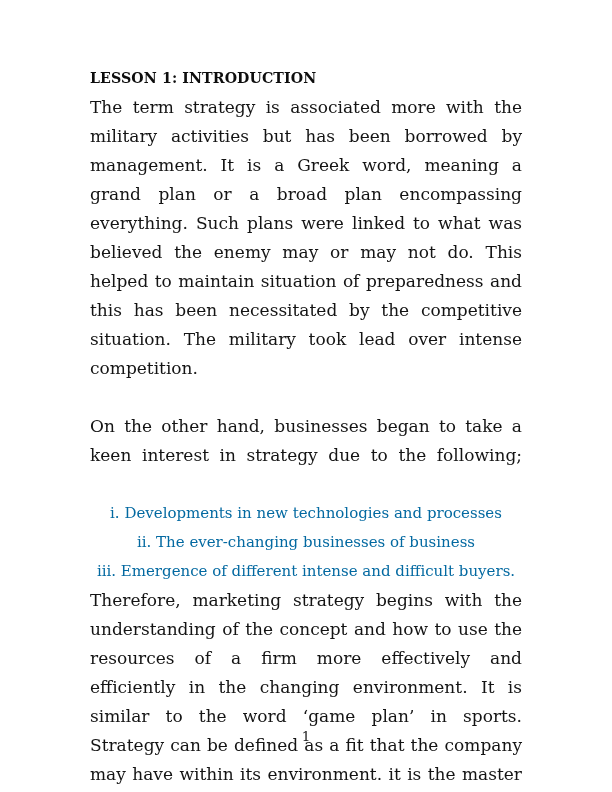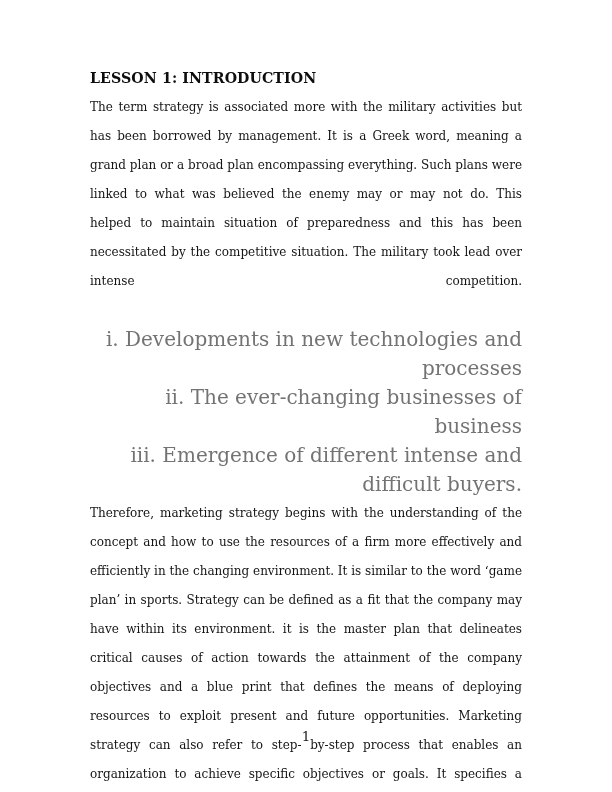--- a/index.html
+++ b/index.html
@@ -36,21 +36,21 @@
     font-size: 14.2px;
     font-weight: bold;
     line-height: 29px;
     margin: 0;
     text-align: left;
     letter-spacing: 0.1px;
     color: #0d0d0d;
   }
 
   .doc-para {
-    font-size: 12px;
+    font-size: 17px;
     line-height: 29px;
     margin: 0;
     text-align: justify;
     text-justify: inter-word;
     color: #141414;
     hyphens: none;
   }
 
   
   .doc-para::after {
@@ -59,25 +59,25 @@
     width: 100%;
   }
 
   .doc-list {
     margin: 0;
     padding: 0;
     list-style: none;
   }
 
   .doc-list-item {
-    font-size: 20px;
+    font-size: 15px;
     line-height: 29px;
     margin: 0;
-    text-align: right;
-    color: #737373;
+    text-align: center;
+    color: #0369a1;
   }
 
   #page-number {
     position: absolute;
     left: 0;
     top: 726px;
     width: 612px;
     text-align: center;
     font-size: 13.5px;
     line-height: 20px;
@@ -88,20 +88,21 @@
 <body>
 
 <div id="page">
 
   <div id="text-block">
 
     <h1 class="doc-heading">LESSON 1: INTRODUCTION</h1>
 
     <p class="doc-para">The term strategy is associated more with the military activities but has been borrowed by management. It is a Greek word, meaning a grand plan or a broad plan encompassing everything. Such plans were linked to what was believed the enemy may or may not do. This helped to maintain situation of preparedness and this has been necessitated by the competitive situation. The military took lead over intense competition.</p>
 
+    <p class="doc-para">On the other hand, businesses began to take a keen interest in strategy due to the following;</p>
 
     <ul class="doc-list">
       <li class="doc-list-item">i. Developments in new technologies and processes</li>
       <li class="doc-list-item">ii. The ever-changing businesses of business</li>
       <li class="doc-list-item">iii. Emergence of different intense and difficult buyers.</li>
     </ul>
 
     <p class="doc-para">Therefore, marketing strategy begins with the understanding of the concept and how to use the resources of a firm more effectively and efficiently in the changing environment. It is similar to the word ‘game plan’ in sports. Strategy can be defined as a fit that the company may have within its environment. it is the master plan that delineates critical causes of action towards the attainment of the company objectives and a blue print that defines the means of deploying resources to exploit present and future opportunities. Marketing strategy can also refer to step- by-step process that enables an organization to achieve specific objectives or goals. It specifies a target market and the related marketing programs (4Ps).</p>
 
   </div>

